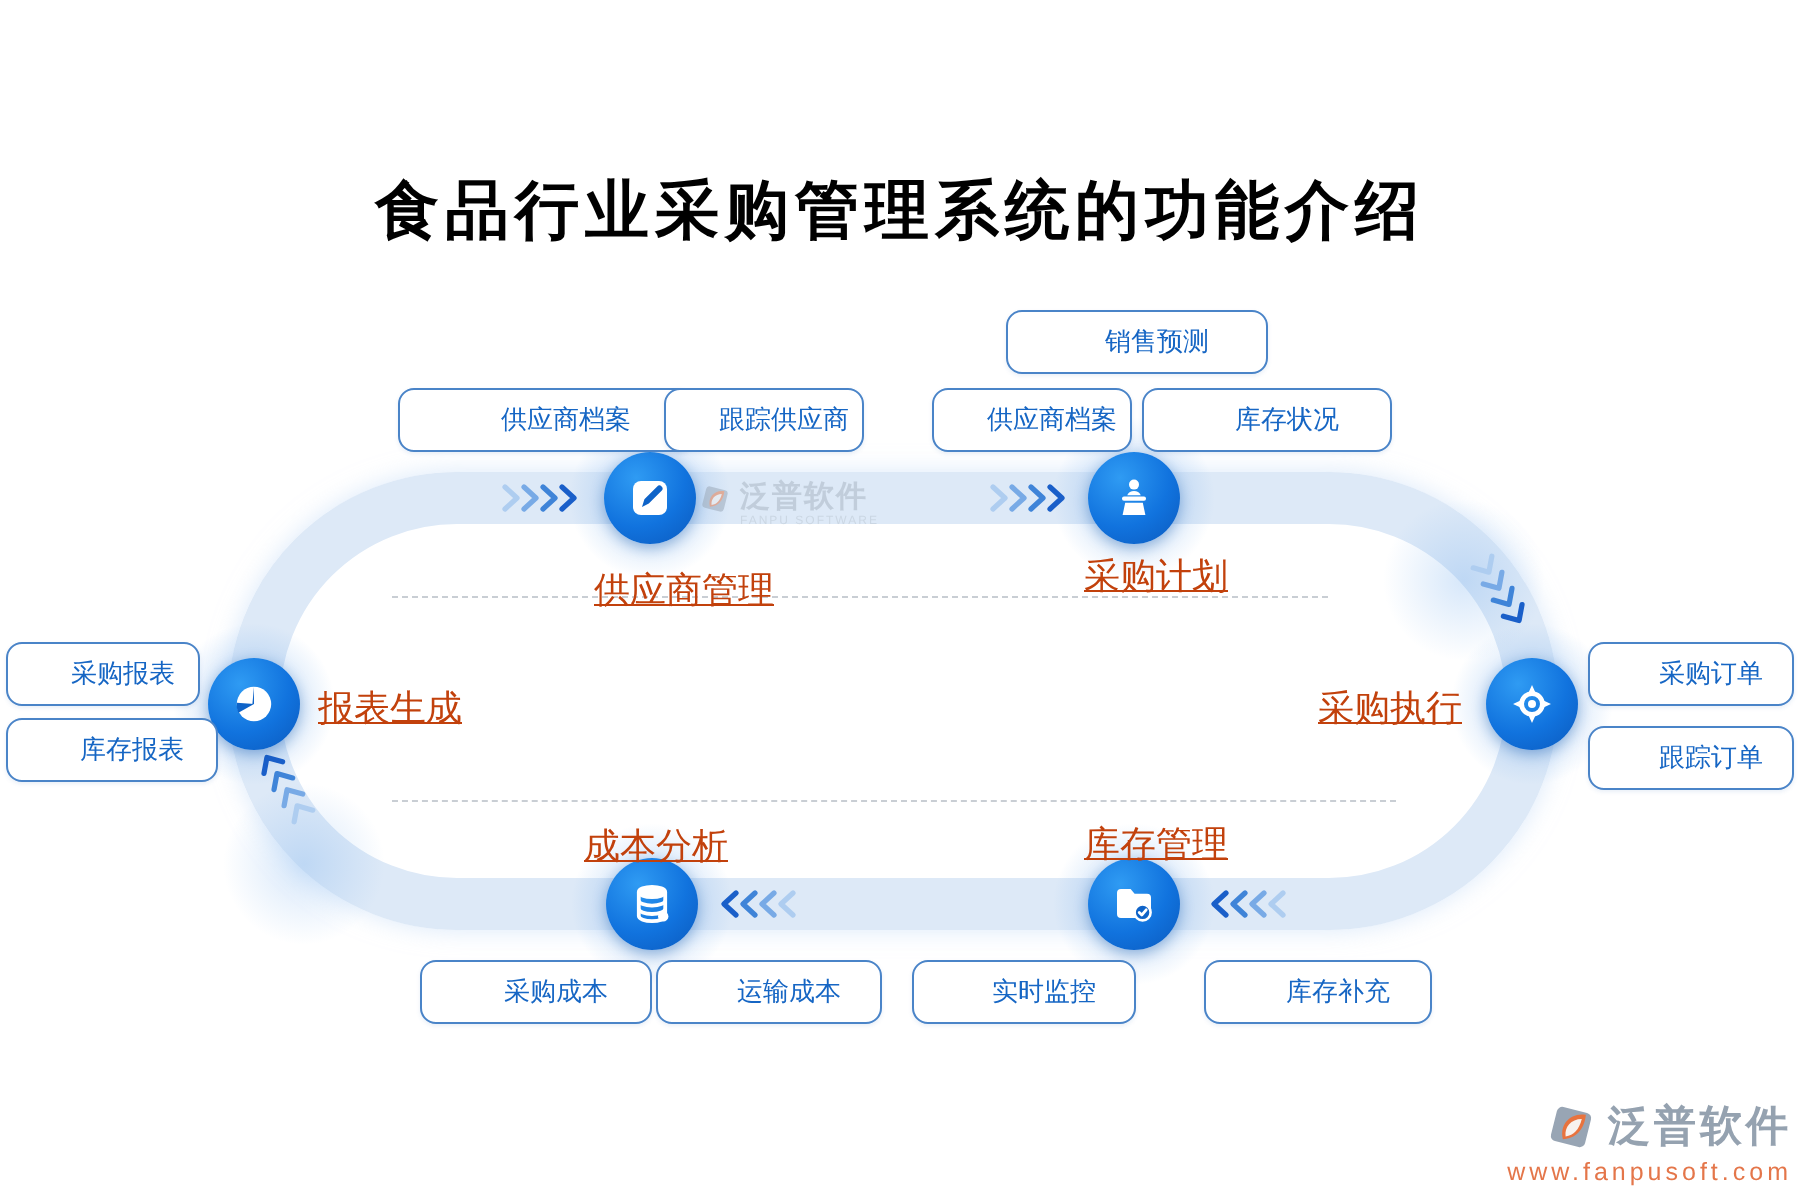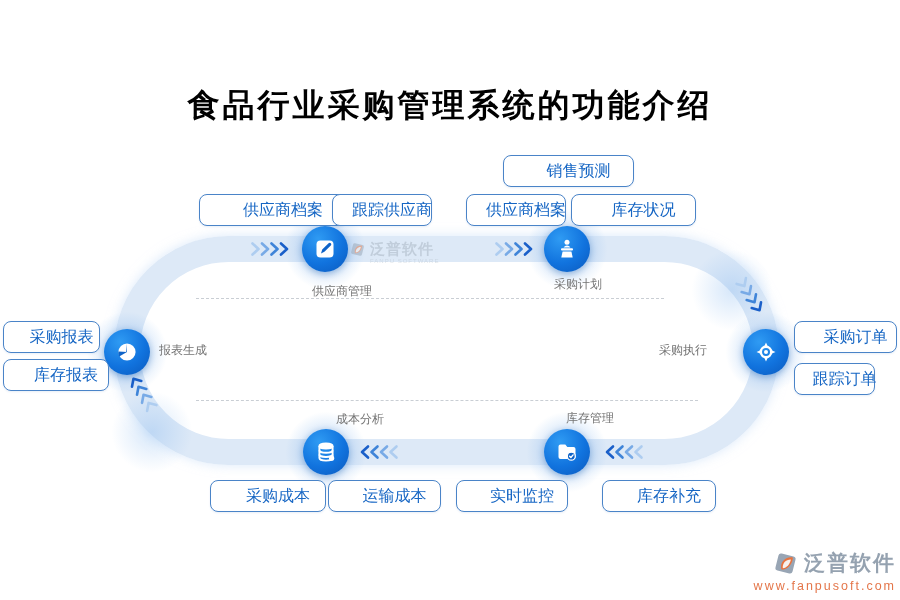--- a/index.html
+++ b/index.html
@@ -32,28 +32,28 @@
   
   .node{
     width:46px;height:46px;border-radius:50%;
     background:radial-gradient(circle at 35% 28%, #2f9bf3 0%, #1173de 55%, #0b59bd 100%);
     box-shadow:0 2px 7px rgba(16,84,170,.4);
     display:flex;align-items:center;justify-content:center;
   }
   .node svg{width:24px;height:24px;display:block;}
   
   .nlabel{
-    font-size:12px;color:#737373;white-space:nowrap;
+    font-size:18px;color:#c2410c;white-space:nowrap;text-decoration:underline;
   }
   
   .tag{
     box-sizing:border-box;height:32px;
     background:#fff;border:1.5px solid #4a84c8;border-radius:8px;
     display:flex;align-items:center;justify-content:center;
-    font-size:16px;color:#1666c4;white-space:nowrap;
+    font-size:13px;color:#1666c4;white-space:nowrap;
     box-shadow:0 1px 2px rgba(70,120,190,.12);
     padding-left:20px;
   }
   
   .chev{width:38px;height:16px;overflow:visible;}
   
   .wm-center{display:flex;align-items:flex-start;opacity:.5;}
   .wm-center .wm-txt{margin-left:4px;line-height:1;}
   .wm-center .wm-brand{font-size:15px;color:#a6b3c0;font-weight:bold;letter-spacing:1px;}
   .wm-center .wm-sub{font-size:6px;color:#b9c5d0;letter-spacing:1px;margin-top:2px;}
@@ -158,32 +158,32 @@
     <path d="M3.5 6.5 a2 2 0 0 1 2 -2 h4.8 l2 2.4 h6.2 a2 2 0 0 1 2 2 v8.1 a2 2 0 0 1 -2 2 h-13 a2 2 0 0 1 -2 -2 Z" fill="#fff"></path>
     <circle cx="16.3" cy="16.2" r="4" fill="#0e63c8" stroke="#fff" stroke-width="1.3"></circle>
     <path d="M14.6 16.2 l1.3 1.3 2.2 -2.6" fill="none" stroke="#fff" stroke-width="1.4" stroke-linecap="round" stroke-linejoin="round"></path>
   </svg>
 </div>
 
 <div class="abs nlabel" style="left:287px;top:283px;width:110px;text-align:center">供应商管理</div>
 <div class="abs nlabel" style="left:532px;top:276px;width:92px;text-align:center">采购计划</div>
 <div class="abs nlabel" style="left:659px;top:342px">采购执行</div>
 <div class="abs nlabel" style="left:159px;top:342px">报表生成</div>
-<div class="abs nlabel" style="left:292px;top:411px;width:92px;text-align:right">成本分析</div>
+<div class="abs nlabel" style="left:292px;top:411px;width:92px;text-align:left">成本分析</div>
 <div class="abs nlabel" style="left:522px;top:410px;width:92px;text-align:right">库存管理</div>
 
 <div class="abs tag" style="left:503px;top:155px;width:131px">销售预测</div>
 <div class="abs tag" style="left:199px;top:194px;width:148px">供应商档案</div>
 <div class="abs tag" style="left:332px;top:194px;width:100px">跟踪供应商</div>
 <div class="abs tag" style="left:466px;top:194px;width:100px">供应商档案</div>
 <div class="abs tag" style="left:571px;top:194px;width:125px">库存状况</div>
 <div class="abs tag" style="left:3px;top:321px;width:97px">采购报表</div>
 <div class="abs tag" style="left:3px;top:359px;width:106px">库存报表</div>
 <div class="abs tag" style="left:794px;top:321px;width:103px">采购订单</div>
-<div class="abs tag" style="left:794px;top:363px;width:81px">跟踪订单</div>
+<div class="abs tag" style="left:794px;top:363px;width:103px">跟踪订单</div>
 <div class="abs tag" style="left:210px;top:480px;width:116px">采购成本</div>
 <div class="abs tag" style="left:328px;top:480px;width:113px">运输成本</div>
 <div class="abs tag" style="left:456px;top:480px;width:112px">实时监控</div>
 <div class="abs tag" style="left:602px;top:480px;width:114px">库存补充</div>
 
 <div class="abs wm-center" style="left:349px;top:241px">
   <svg width="17" height="17" viewBox="0 0 40 40">
       <use href="#fanpu-logo"></use>
     </svg>
   <div class="wm-txt">

